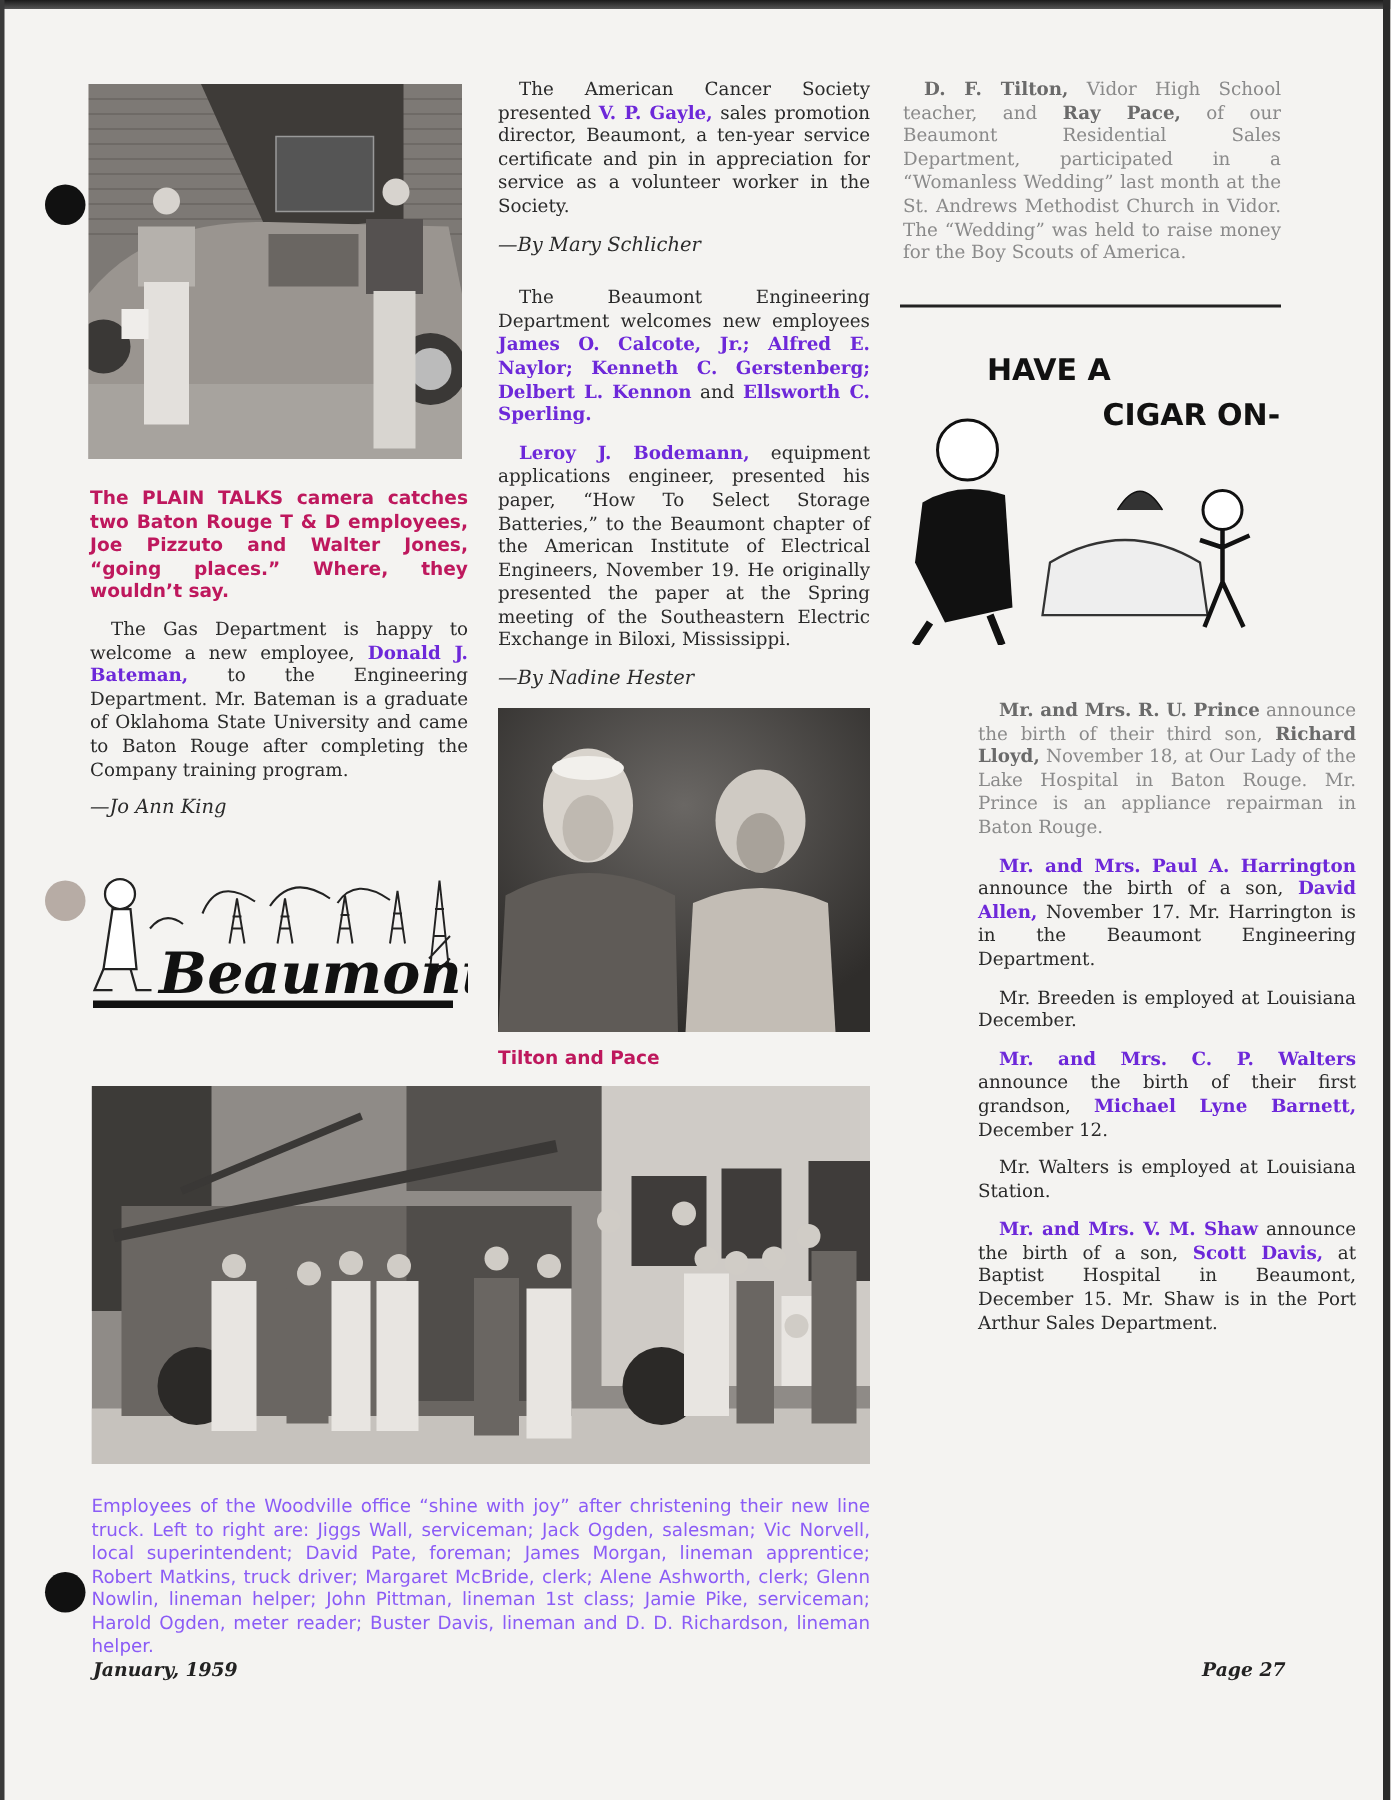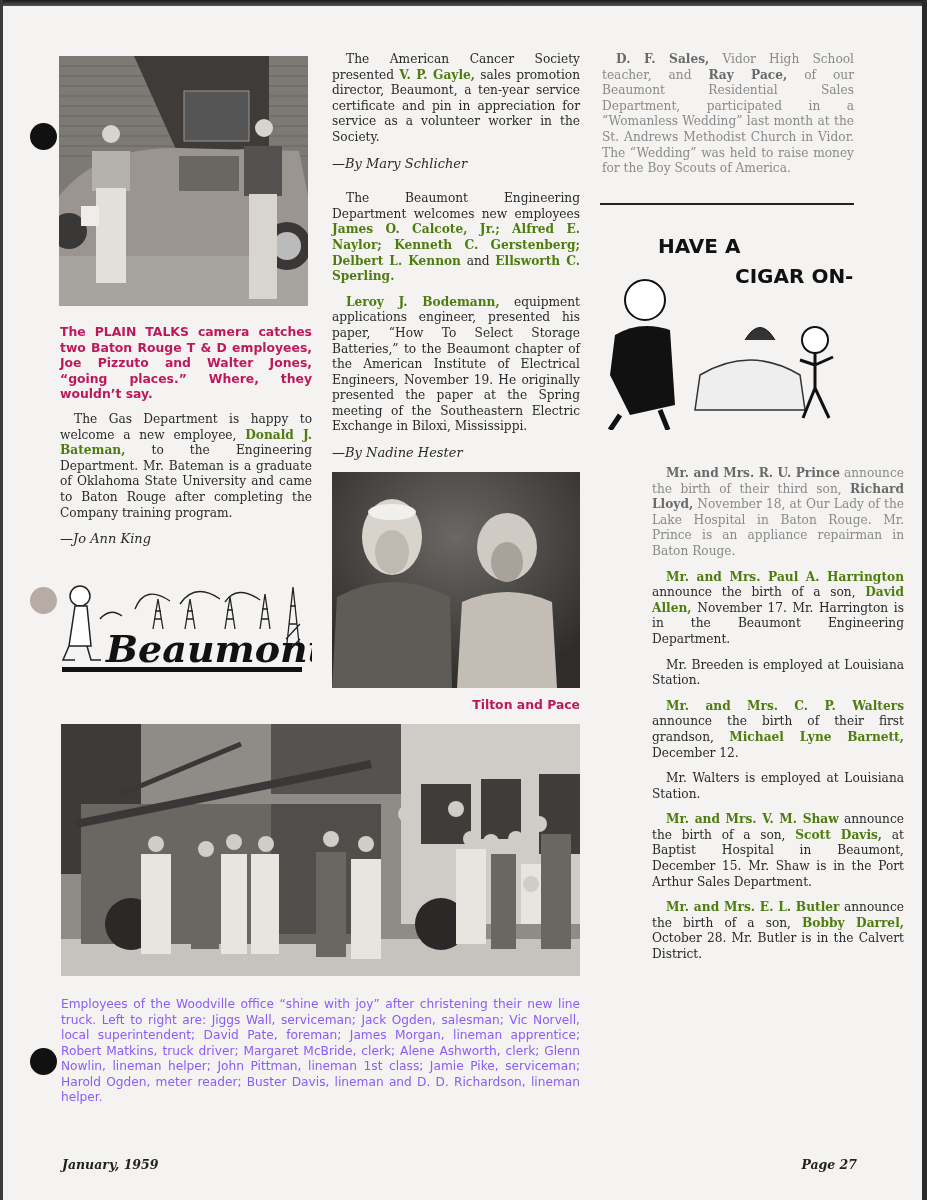--- a/index.html
+++ b/index.html
@@ -11,33 +11,33 @@
   }
   .page-border-top { position:absolute; left:0; top:0; width:927px; height:6px; background:linear-gradient(#1a1a1a,#555); }
   .page-border-right { position:absolute; right:0; top:0; width:5px; height:1200px; background:#2a2a2a; }
   .page-border-left { position:absolute; left:0; top:0; width:3px; height:1200px; background:#3a3a3a; }
   .hole { position:absolute; width:27px; height:27px; border-radius:50%; }
   .hole.dark { background:#111; }
   .hole.tan { background:#b7aca5; }
 
   .col { position:absolute; font-size:12.2px; line-height:15.6px; text-align:justify; color:#2a2a2a; }
   .col p { margin:0 0 10px 0; text-indent:14px; }
-  .col b { font-weight:bold; color:#4d7c0f; }
+  .col b { font-weight:bold; color:#6d28d9; }
   .byline { text-align:left; font-style:italic; font-size:13px; margin:6px 0 20px 0; }
   .sans-cap { font-family:"DejaVu Sans", sans-serif; font-weight:bold; font-size:12.4px; line-height:15.5px; color:#be185d; text-align:justify; }
   .sans-cap-reg { font-family:"DejaVu Sans", sans-serif; font-size:12.2px; line-height:15.5px; color:#8b5cf6; text-align:justify; }
 
   .photo { position:absolute; overflow:hidden; }
   .photo svg { display:block; width:100%; height:100%; }
 
   .faded { color:#8a8a8a; }
   .faded b { color:#6a6a6a; }
   .rule { position:absolute; left:600px; top:203px; width:254px; height:2px; background:#222; }
 
-  .footer { position:absolute; top:1157px; font-family:"DejaVu Serif", serif; font-style:italic; font-weight:bold; font-size:12.5px; color:#222; }
+  .footer { position:absolute; top:1105px; font-family:"DejaVu Serif", serif; font-style:italic; font-weight:bold; font-size:12.5px; color:#222; }
 </style>
 </head>
 <body>
 
 <div class="page-border-top"></div>
 <div class="page-border-left"></div>
 <div class="page-border-right"></div>
 
 <div class="hole dark" style="left:30px;top:123px;"></div>
 <div class="hole tan" style="left:30px;top:587px;"></div>
@@ -126,24 +126,24 @@
       </defs>
     <ellipse cx="60" cy="65" rx="30" ry="38" fill="#d8d3cc"></ellipse>
     <ellipse cx="60" cy="40" rx="24" ry="8" fill="#f2f0ec"></ellipse>
     <ellipse cx="60" cy="80" rx="17" ry="22" fill="#bfb9b1"></ellipse>
     <path d="M5 125 Q60 95 118 125 L120 216 L0 216 Z" fill="#5f5b57"></path>
     <ellipse cx="175" cy="75" rx="30" ry="34" fill="#cfcac3"></ellipse>
     <ellipse cx="175" cy="90" rx="16" ry="20" fill="#a8a29a"></ellipse>
     <path d="M130 130 Q175 110 220 130 L225 216 L125 216 Z" fill="#c3bdb5"></path>
   </svg>
 </div>
-<div class="sans-cap" style="position:absolute;left:332px;top:697px;width:248px;text-align:right;">Tilton and Pace</div>
+<div class="sans-cap" style="position:absolute;left:332px;top:697px;width:248px;text-align:left;">Tilton and Pace</div>
 
 <div class="col faded" style="left:602px;top:52px;width:252px;">
-  <p><b>D. F. Sales,</b><span> Vidor High School teacher, and </span><b>Ray Pace,</b><span> of our Beaumont Residential Sales Department, participated in a “Womanless Wedding” last month at the St. Andrews Methodist Church in Vidor. The “Wedding” was held to raise money for the Boy Scouts of America.</span></p>
+  <p><b>D. F. Tilton,</b><span> Vidor High School teacher, and </span><b>Ray Pace,</b><span> of our Beaumont Residential Sales Department, participated in a “Womanless Wedding” last month at the St. Andrews Methodist Church in Vidor. The “Wedding” was held to raise money for the Boy Scouts of America.</span></p>
 </div>
 
 <div class="rule"></div>
 
 <div style="position:absolute;left:600px;top:215px;width:254px;height:215px;">
   <svg viewBox="0 0 254 215" width="254" height="215">
     <text x="58" y="38" font-family="DejaVu Sans, sans-serif" font-weight="bold" font-size="20" fill="#111">HAVE A</text>
     <text x="135" y="68" font-family="DejaVu Sans, sans-serif" font-weight="bold" font-size="20" fill="#111">CIGAR ON-</text>
     <circle cx="45" cy="85" r="20" fill="#fff" stroke="#111" stroke-width="2"></circle>
     <path d="M15 120 Q40 105 70 115 L75 190 L30 200 L10 160 Z" fill="#111"></path>
@@ -151,25 +151,24 @@
     <path d="M100 160 Q150 130 200 160 L205 195 L95 195 Z" fill="#eee" stroke="#333" stroke-width="1.5"></path>
     <path d="M145 125 Q160 100 175 125" fill="#333" stroke="#111"></path>
     <circle cx="215" cy="125" r="13" fill="#fff" stroke="#111" stroke-width="2"></circle>
     <path d="M215 138 l0 35 M215 150 l-15 -5 M215 150 l18 -8 M215 173 l-12 30 M215 173 l14 30" stroke="#111" stroke-width="3" fill="none"></path>
   </svg>
 </div>
 
 <div class="col" style="left:632px;top:466px;width:252px;line-height:15.6px;margin-left:20px;">
   <p class="faded"><b>Mr. and Mrs. R. U. Prince</b><span> announce the birth of their third son, </span><b>Richard Lloyd,</b><span> November 18, at Our Lady of the Lake Hospital in Baton Rouge. Mr. Prince is an appliance repairman in Baton Rouge.</span></p>
   <p><b>Mr. and Mrs. Paul A. Harrington</b><span> announce the birth of a son, </span><b>David Allen,</b><span> November 17. Mr. Harrington is in the Beaumont Engineering Department.</span></p>
-  <p>Mr. Breeden is employed at Louisiana Station.</p>
+  <p>Mr. Breeden is employed at Louisiana December.</p>
   <p><b>Mr. and Mrs. C. P. Walters</b><span> announce the birth of their first grandson, </span><b>Michael Lyne Barnett,</b><span> December 12.</span></p>
   <p>Mr. Walters is employed at Louisiana Station.</p>
   <p><b>Mr. and Mrs. V. M. Shaw</b><span> announce the birth of a son, </span><b>Scott Davis,</b><span> at Baptist Hospital in Beaumont, December 15. Mr. Shaw is in the Port Arthur Sales Department.</span></p>
-  <p><b>Mr. and Mrs. E. L. Butler</b><span> announce the birth of a son, </span><b>Bobby Darrel,</b><span> October 28. Mr. Butler is in the Calvert District.</span></p>
 </div>
 
 <div class="photo" style="left:61px;top:724px;width:519px;height:252px;">
   <svg viewBox="0 0 519 252" preserveAspectRatio="none">
     <rect width="519" height="252" fill="#8f8b87"></rect>
     <rect x="340" y="0" width="179" height="200" fill="#cfcbc6"></rect>
     <rect x="210" y="0" width="130" height="70" fill="#55524f"></rect>
     <rect x="360" y="60" width="50" height="60" fill="#3f3c3a"></rect>
     <rect x="420" y="55" width="40" height="60" fill="#3f3c3a"></rect>
     <rect x="478" y="50" width="41" height="80" fill="#3f3c3a"></rect>

